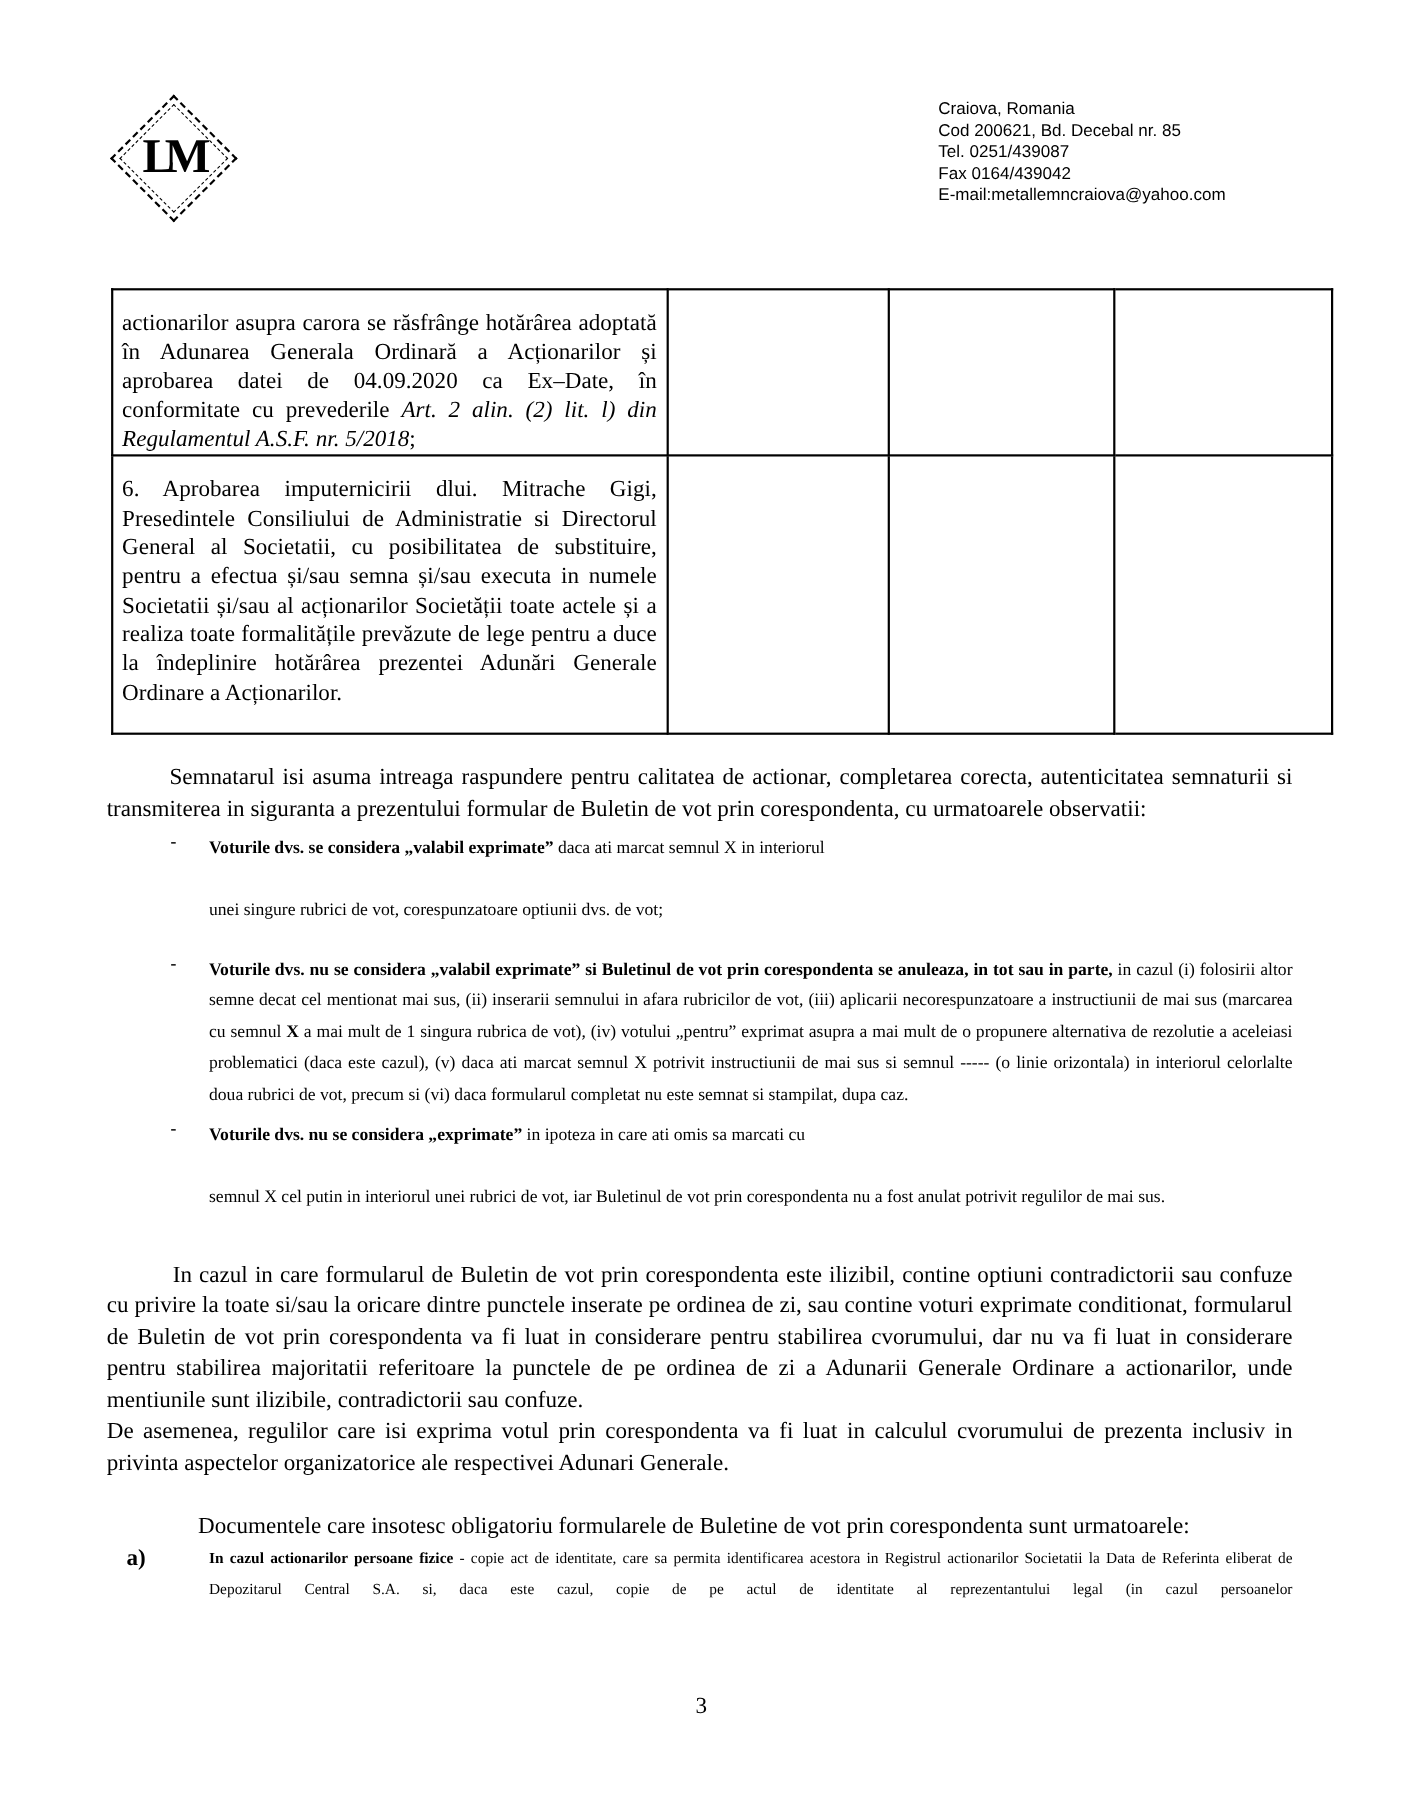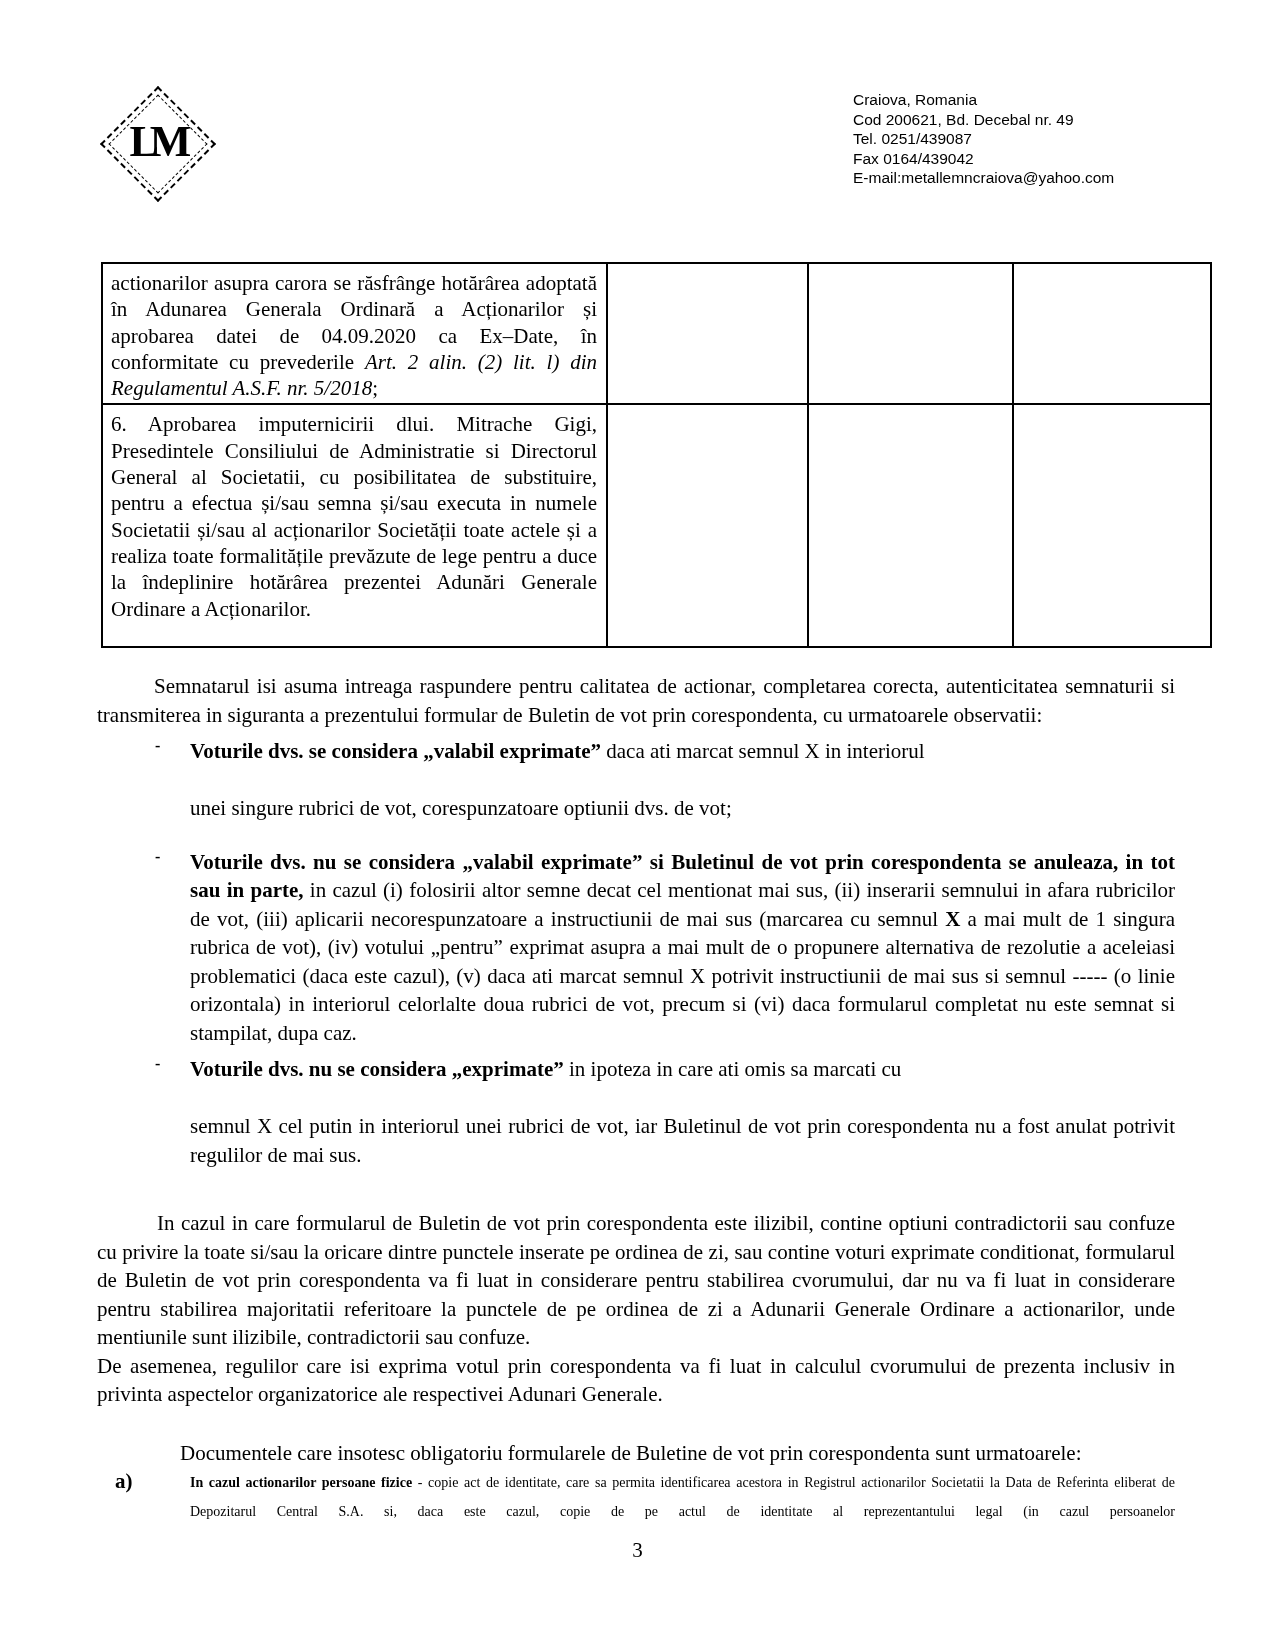--- a/index.html
+++ b/index.html
@@ -31,35 +31,35 @@
   .address {
     position:absolute; left:853px; top:90px; width:360px;
     font-family:"Liberation Sans","DejaVu Sans",sans-serif;
     font-size:15.5px; line-height:19.5px;
   }
 
   
   .main { position:absolute; left:97px; top:262px; width:1113px; }
 
   table.doc-table { border-collapse:collapse; table-layout:fixed; margin-left:4px; width:1109px; }
-  table.doc-table td { border:2px solid #000; vertical-align:top; padding:6px 9px 2px 8px; }
+  table.doc-table td { border:2px solid #000; vertical-align:top; padding:16px 9px 2px 8px; }
   td.cell-text { font-size:21px; line-height:26.3px; text-align:justify; }
   tr.row1 td { height:129px; }
   tr.row2 td { height:233px; }
   .italic { font-style:italic; }
 
   .para {
     margin:0; width:1078px;
     font-size:21px; line-height:28.5px; text-align:justify;
   }
   .intro { margin-top:24px; text-indent:57px; }
 
   .bullet { position:relative; width:985px; padding-left:93px; }
   .bullet .marker { position:absolute; left:58px; top:0; font-weight:bold; }
-  .bullet p { margin:0; font-size:21px; line-height:28.5px; text-align:justify; }
+  .bullet p { margin:0; font-size:16px; line-height:28.5px; text-align:justify; }
   .bullet .cont { margin-top:28.5px; }
   .b1 { margin-top:8px; }
   .b2 { margin-top:25px; }
   .b3 { margin-top:8px; }
   .bold { font-weight:bold; }
 
   .para-ilizibil { margin-top:40px; text-indent:60px; }
   .para-asemenea { margin-top:0; }
   .para-doc { margin-top:30px; text-indent:83px; }
 
@@ -79,21 +79,21 @@
 
   <div class="logo">
     <div class="diamond outer"></div>
     <div class="diamond inner"></div>
     <span class="logo-monogram">LM</span>
   </div>
 
 
   <div class="address">
     <div>Craiova, Romania</div>
-    <div>Cod 200621, Bd. Decebal nr. 49</div>
+    <div>Cod 200621, Bd. Decebal nr. 85</div>
     <div>Tel. 0251/439087</div>
     <div>Fax 0164/439042</div>
     <div>E-mail:metallemncraiova@yahoo.com</div>
   </div>
 
   <div class="main">
 
     <table class="doc-table">
       <colgroup>
         <col style="width:505px">

